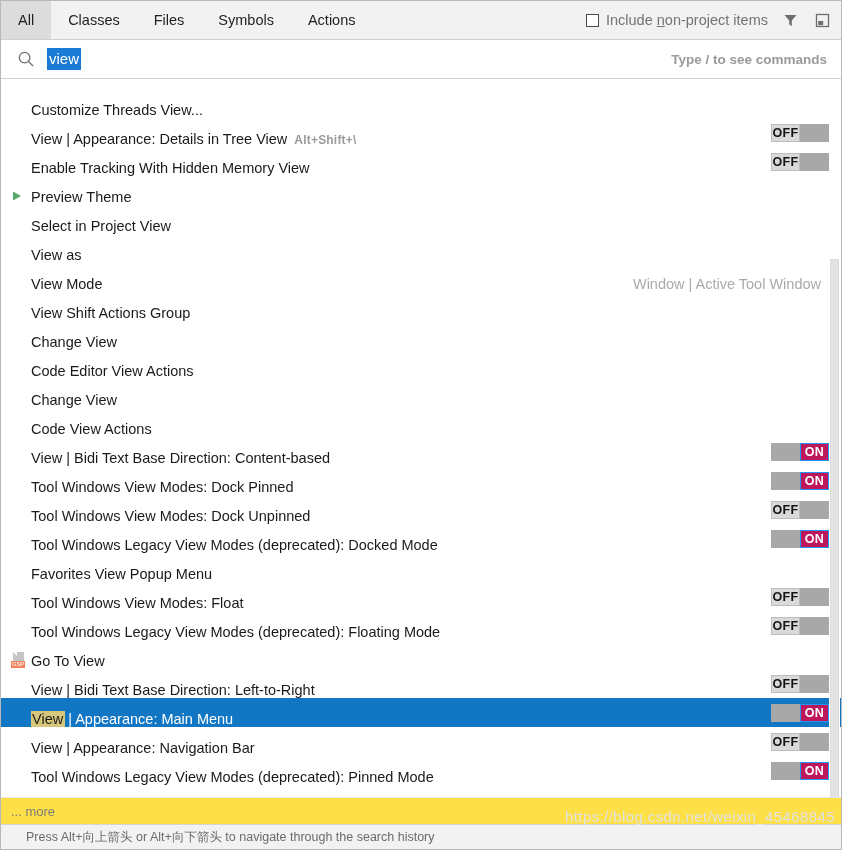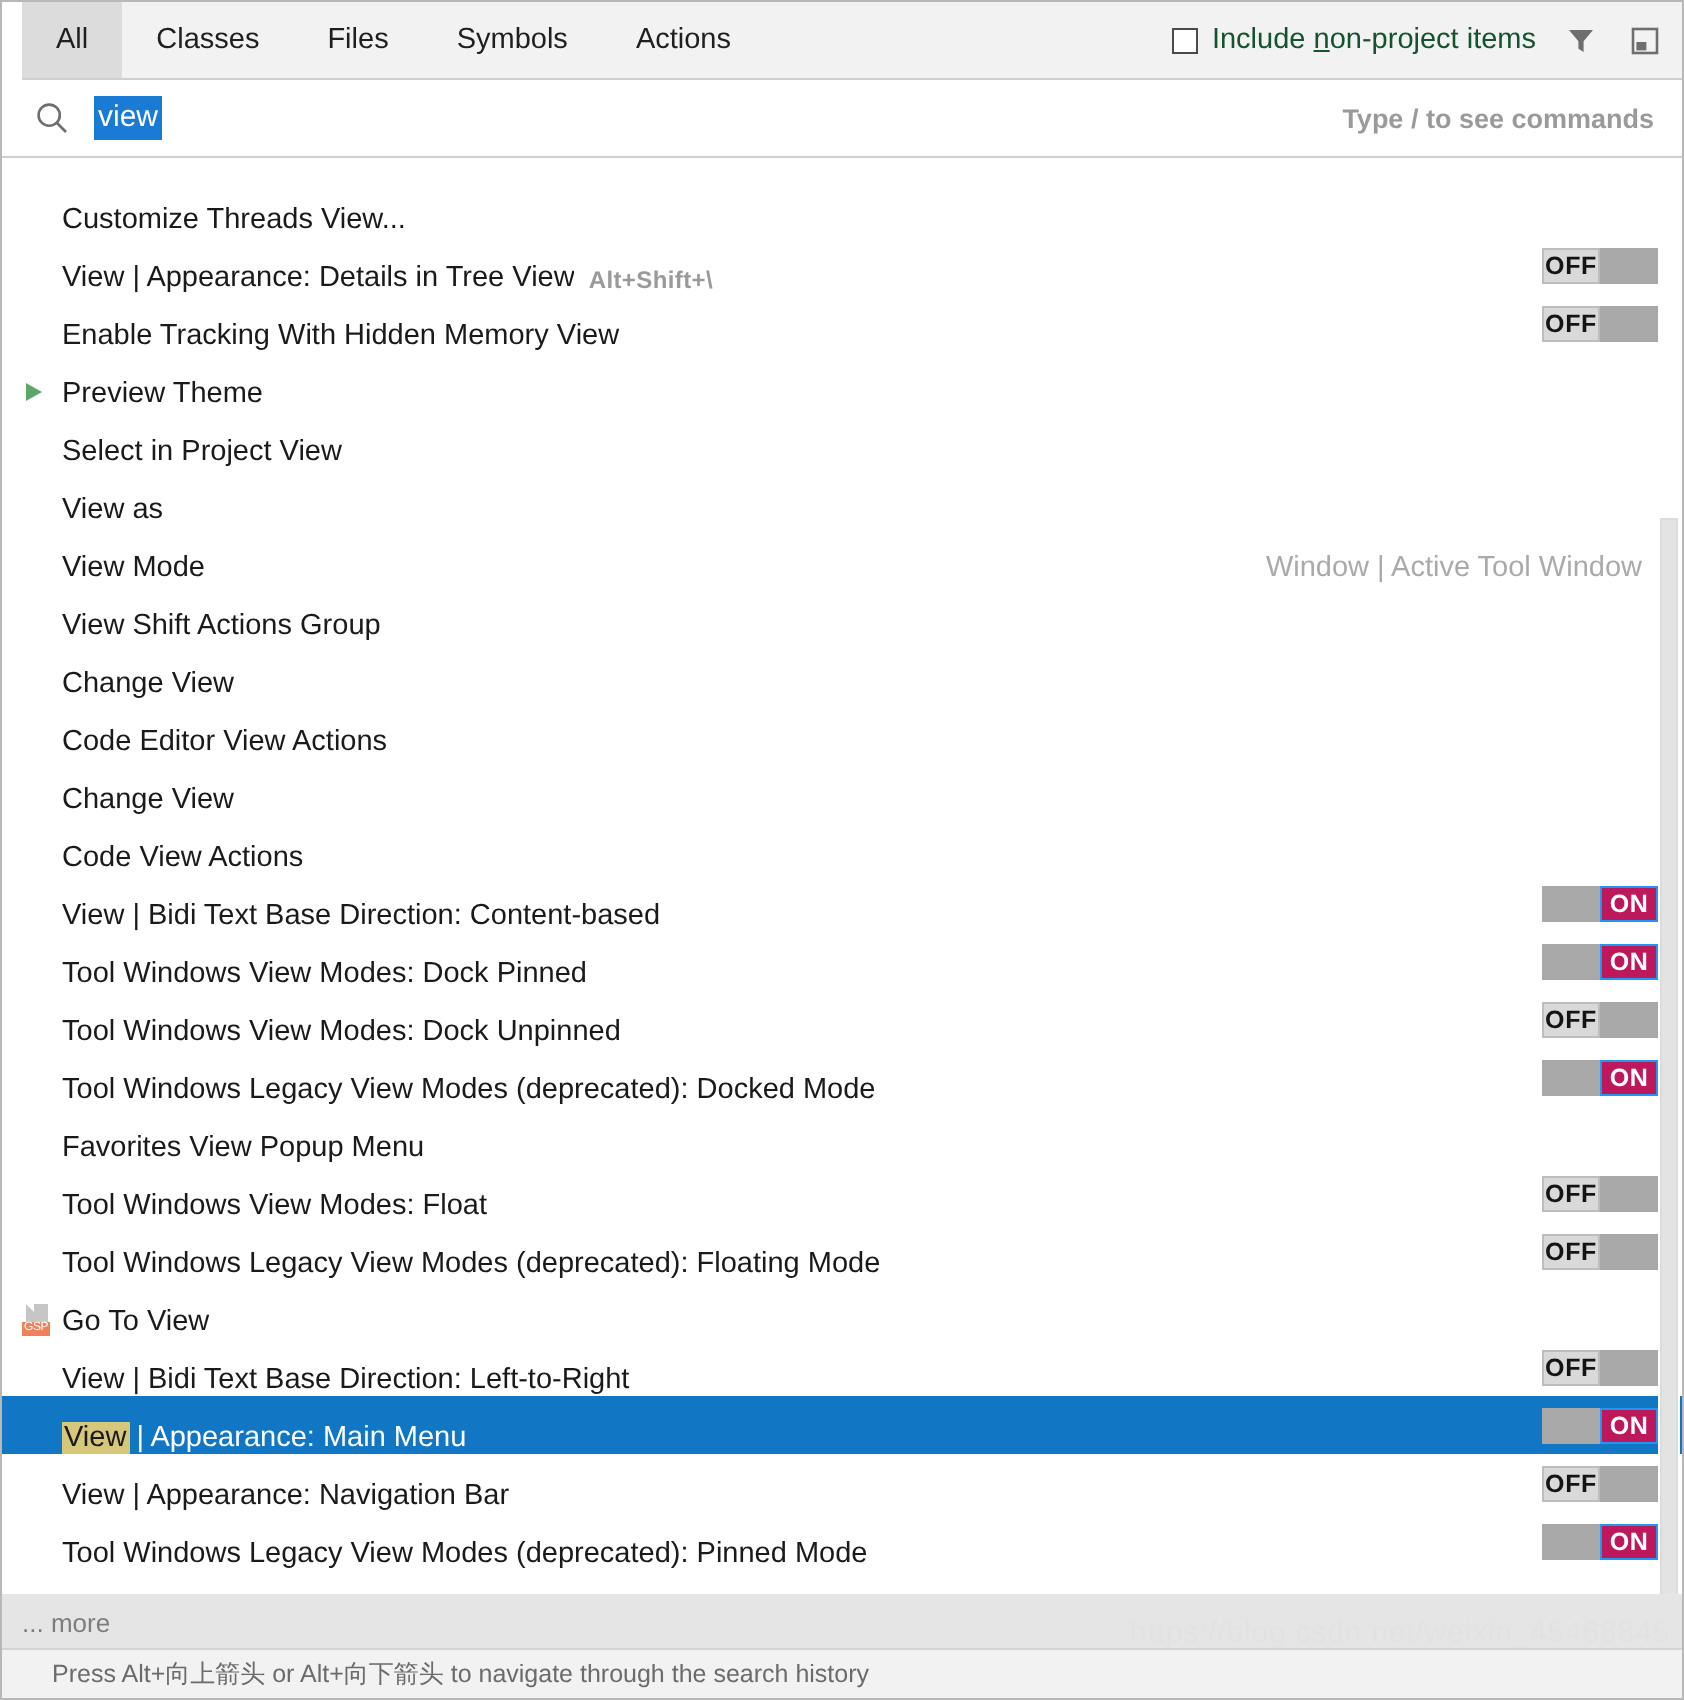--- a/index.html
+++ b/index.html
@@ -30,21 +30,20 @@
 
   
   .tabbar {
     height: 38px;
     min-height: 38px;
     background: #f2f2f2;
     border-bottom: 1px solid #cfcfcf;
     display: flex;
     align-items: stretch;
     position: relative;
-    margin-left: 10px;
   }
   .tab {
     display: flex;
     align-items: center;
     padding: 0 17px;
     font-size: 14.5px;
     color: #1f1f1f;
     cursor: default;
     white-space: nowrap;
   }
@@ -56,21 +55,21 @@
     display: flex;
     align-items: center;
     padding-right: 9px;
     gap: 12px;
   }
   .chk-wrap {
     display: flex;
     align-items: center;
     gap: 7px;
     font-size: 14.5px;
-    color: #14532d;
+    color: #737373;
     white-space: nowrap;
   }
   .chkbox {
     width: 13px;
     height: 13px;
     border: 1px solid #4a4a4a;
     background: #ffffff;
     box-sizing: border-box;
   }
   .mnemonic { text-decoration: underline; }
@@ -223,21 +222,21 @@
     width: 9px;
     background: #e3e3e3;
     border: 1px solid #dcdcdc;
     box-sizing: border-box;
   }
 
   
   .more-bar {
     height: 26px;
     min-height: 26px;
-    background: #e5e5e5;
+    background: #fde047;
     border-top: 1px solid #e6e6e6;
     display: flex;
     align-items: center;
     padding-left: 10px;
     font-size: 13px;
     color: #7d7d7d;
   }
   .status-bar {
     height: 24px;
     min-height: 24px;

